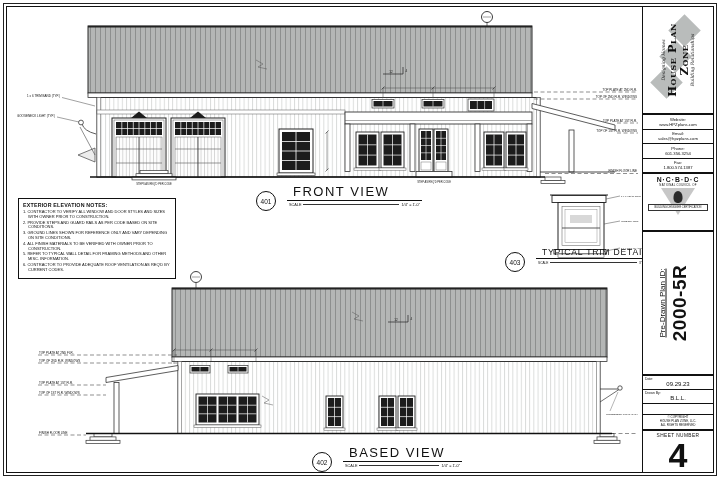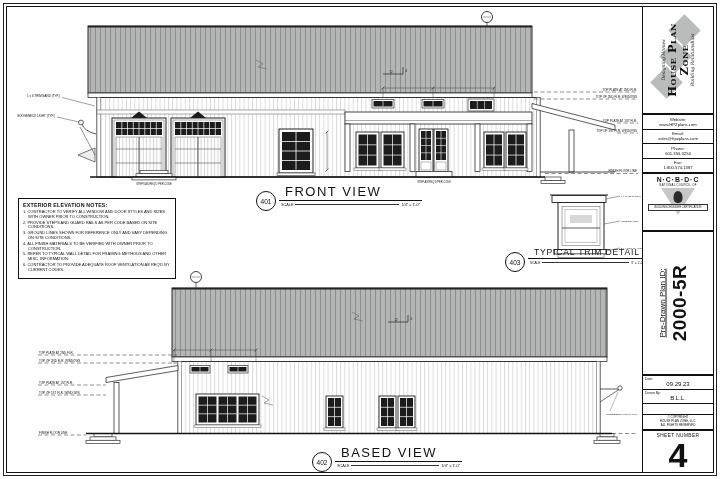--- a/index.html
+++ b/index.html
@@ -14,21 +14,21 @@
   .notes{position:absolute;left:18px;top:198px;width:158px;z-index:2;background:#fff;
          border:1.7px solid #111;padding:3px 4px 4px 4px;box-sizing:border-box;}
   .nb-title{font-size:5.3px;font-weight:bold;letter-spacing:.2px;margin-bottom:2px;}
   .nb-item{font-size:4px;line-height:1.2;padding-left:5px;text-indent:-5px;margin-bottom:1px;}
 
   
   .vt{position:absolute;z-index:2;display:flex;align-items:flex-start;gap:3px;}
   .vt-circle{flex:0 0 auto;width:20px;height:20px;border:1.3px solid #111;border-radius:50%;
              background:#fff;display:flex;align-items:center;justify-content:center;
              font-size:6.5px;margin-top:7px;box-sizing:border-box;}
-  .vt-col{flex:1 1 auto;}
+  .vt-col{flex:1 1 auto;margin-left:8px;}
   .vt-title{font-size:13px;letter-spacing:1.5px;font-weight:500;border-bottom:1.8px solid #111;
             padding:0 6px 1px 6px;white-space:nowrap;}
   .vt-scale{display:flex;align-items:center;gap:2px;font-size:3.8px;padding:1.5px 2px 0 2px;}
   .vt-scale .ln{flex:1 1 auto;border-top:.6px solid #333;height:0;}
   .vt.small .vt-circle{width:20px;height:20px;font-size:6.5px;margin-top:5px;}
   .vt.small .vt-title{font-size:8.6px;letter-spacing:.8px;border-bottom:1.4px solid #111;}
   .vt.small .vt-scale{font-size:3.2px;}
 
   
   .tb{position:absolute;top:6px;bottom:6px;right:6px;width:72px;z-index:3;background:#fff;

